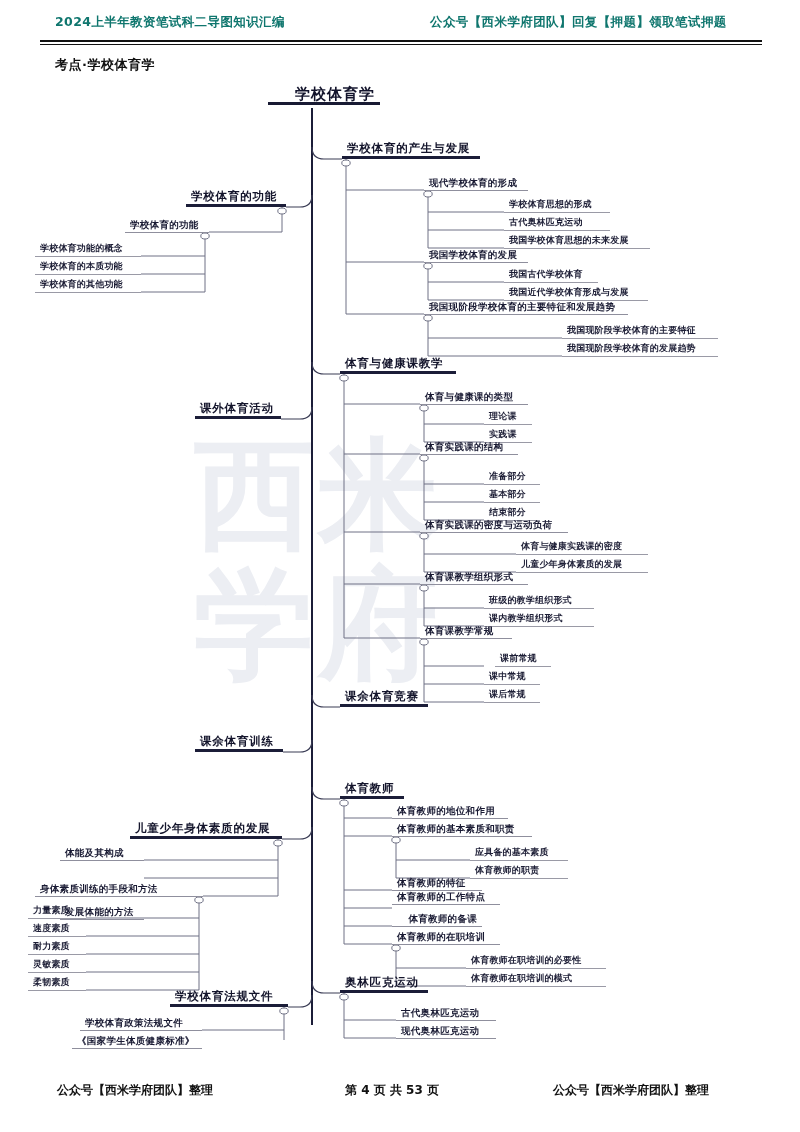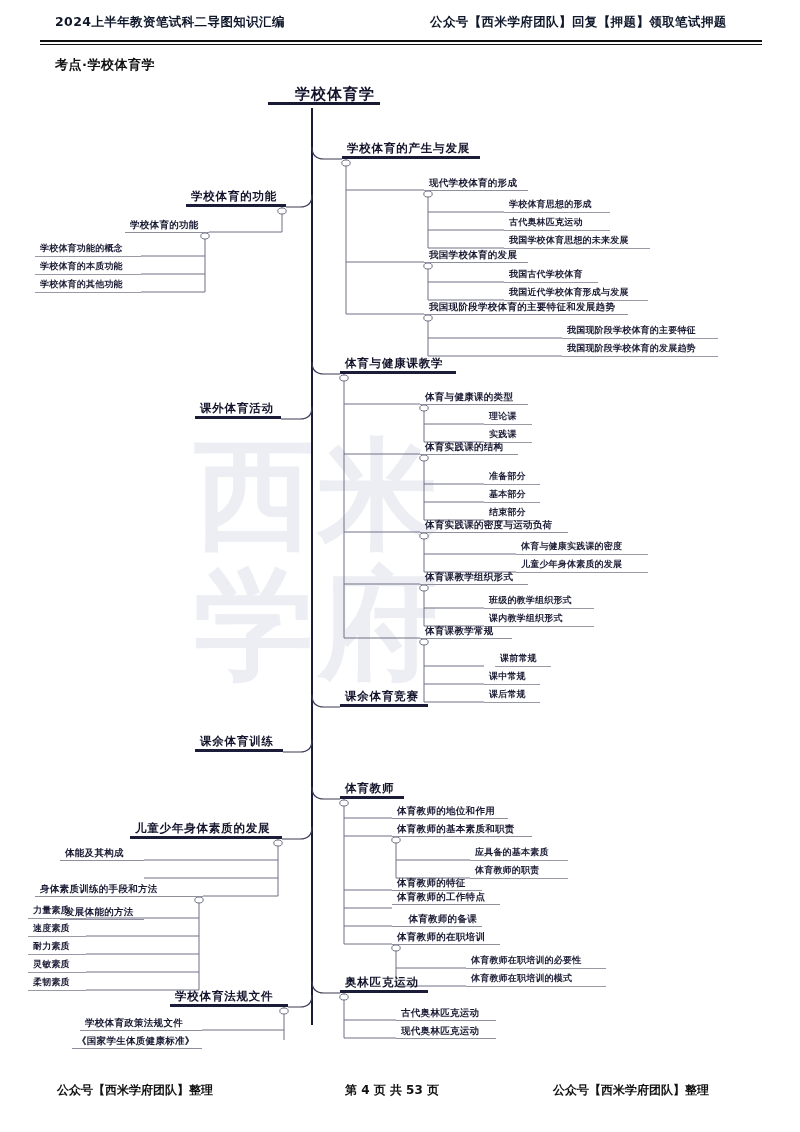--- a/index.html
+++ b/index.html
@@ -13,21 +13,21 @@
     overflow: hidden;
   }
 
   
   #header {
     position:absolute; left:0; top:0; width:800px; height:46px;
   }
   #header .htext {
     position:absolute; top:14px;
     font-size:12.5px; font-weight:700; letter-spacing:.4px;
-    color:#0f172a; white-space:nowrap;
+    color:#0f766e; white-space:nowrap;
   }
   #header .h-left  { left:55px; }
   #header .h-right { left:430px; }
   #header .rule1 { position:absolute; left:40px; top:40px; width:722px; height:2px; background:#111; }
   #header .rule2 { position:absolute; left:40px; top:44px; width:722px; height:1px; background:#111; }
 
   #kaodian {
     position:absolute; left:55px; top:56px;
     font-size:13px; font-weight:700; color:#111; letter-spacing:.5px;
   }

